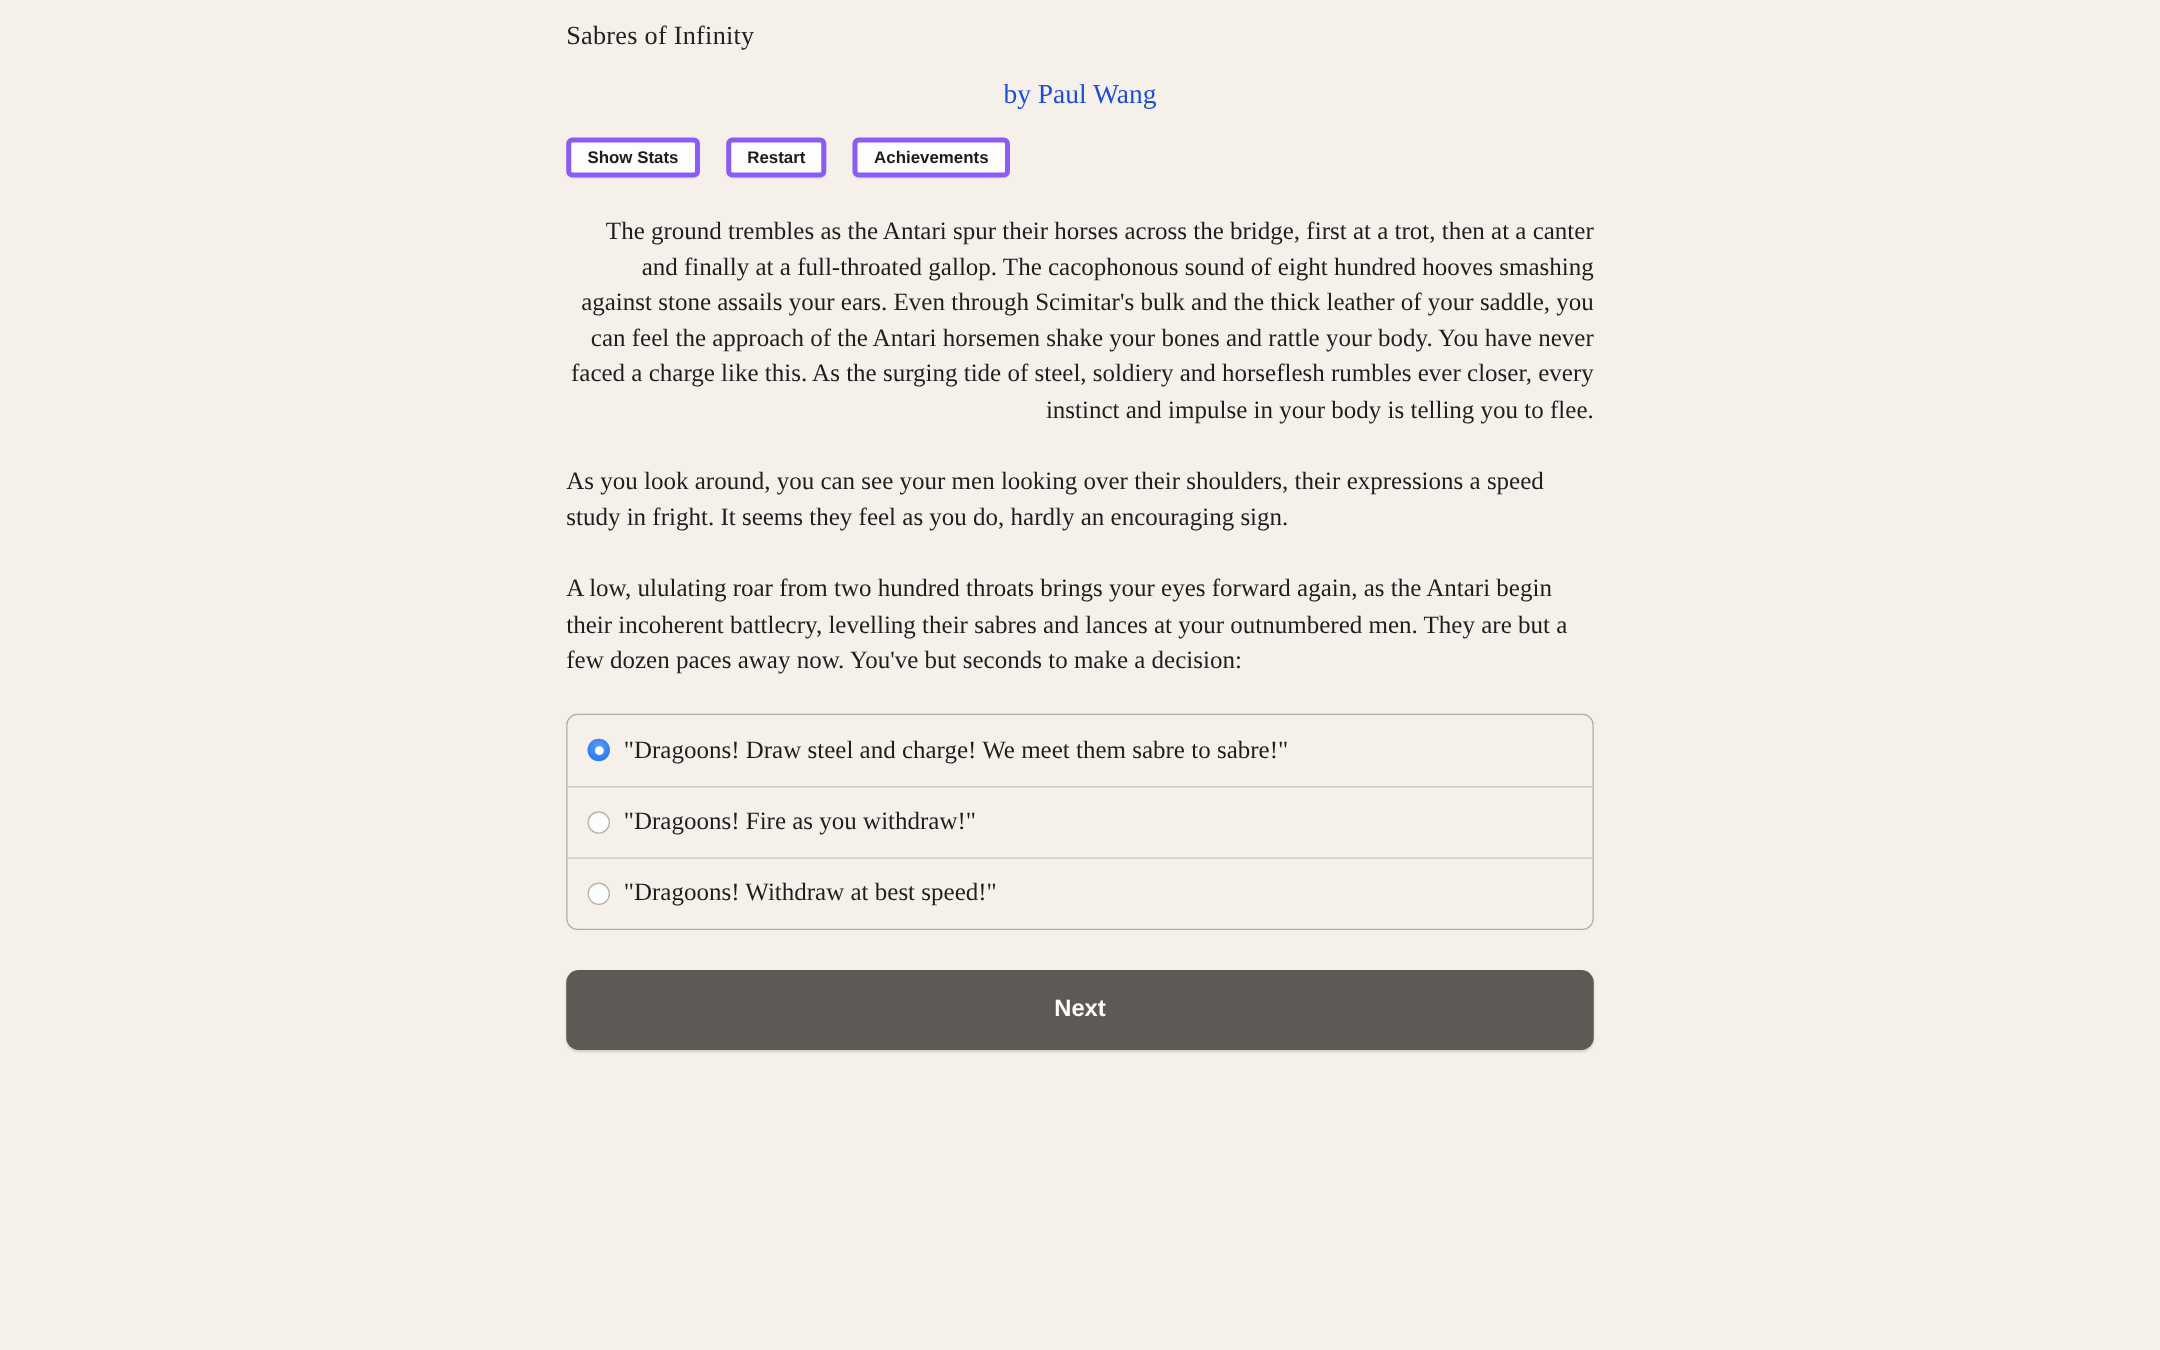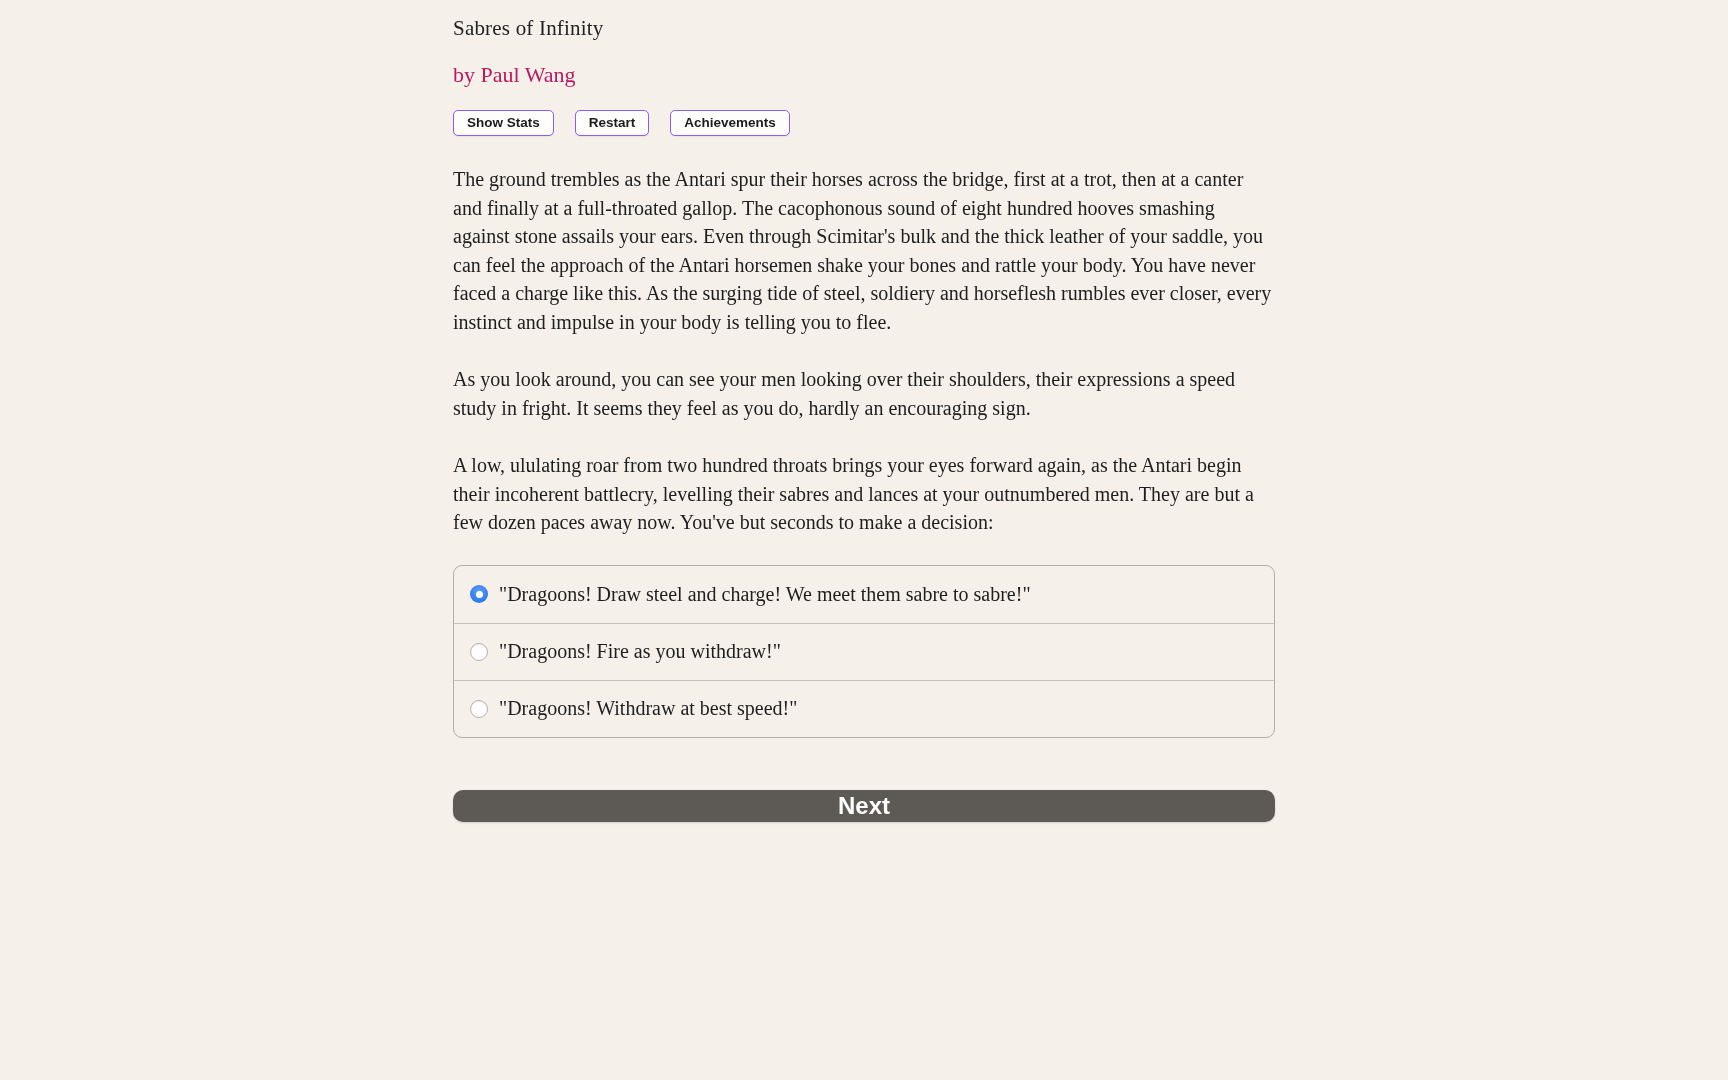--- a/index.html
+++ b/index.html
@@ -24,47 +24,48 @@
   }
   h1.game-title{
     font-size:21px;
     font-weight:500;
     letter-spacing:.2px;
     color:#222;
   }
   .author{
     margin-top:21px;
     font-size:22px;
-    color:#be185d;
+    color:#1d4ed8;
+    text-align:center;
   }
   .toolbar{
     margin-top:22px;
     display:flex;
     gap:21px;
   }
   .toolbar button{
     font-family:"Liberation Sans","DejaVu Sans",sans-serif;
     font-size:13.5px;
     font-weight:bold;
     color:#1c1c1e;
     background:#fdfdfc;
-    border:1px solid #8b5cf6;
+    border:4px solid #8b5cf6;
     border-radius:5px;
     padding:4px 13px;
     box-shadow:0 1px 1px rgba(0,0,0,.06);
     cursor:pointer;
     line-height:1.2;
   }
   .story p{
     font-size:20px;
     line-height:28.5px;
     margin-top:29px;
     color:#1e1e1e;
   }
-  .story p:first-child{}
+  .story p:first-child{text-align:right;}
   .choice-box{
     margin-top:28px;
     border:1px solid var(--box-border);
     border-radius:9px;
     background:var(--bg);
     overflow:hidden;
   }
   .choice-row{
     display:flex;
     align-items:center;
@@ -99,28 +100,28 @@
     border-radius:50%;
     background:#ffffff;
   }
   .choice-label{
     font-size:20px;
     color:#1e1e1e;
   }
   .next-button{
     display:block;
     width:100%;
-    margin-top:52px;
-    height:32px;
+    margin-top:32px;
+    height:64px;
     border:none;
     border-radius:10px;
     background:var(--next-bg);
     color:#ffffff;
     font-family:"Liberation Sans","DejaVu Sans",sans-serif;
-    font-size:24px;
+    font-size:19px;
     font-weight:bold;
     cursor:pointer;
     box-shadow:0 1px 2px rgba(0,0,0,.15);
   }
 </style>
 </head>
 <body>
 
 <div class="page">
 

